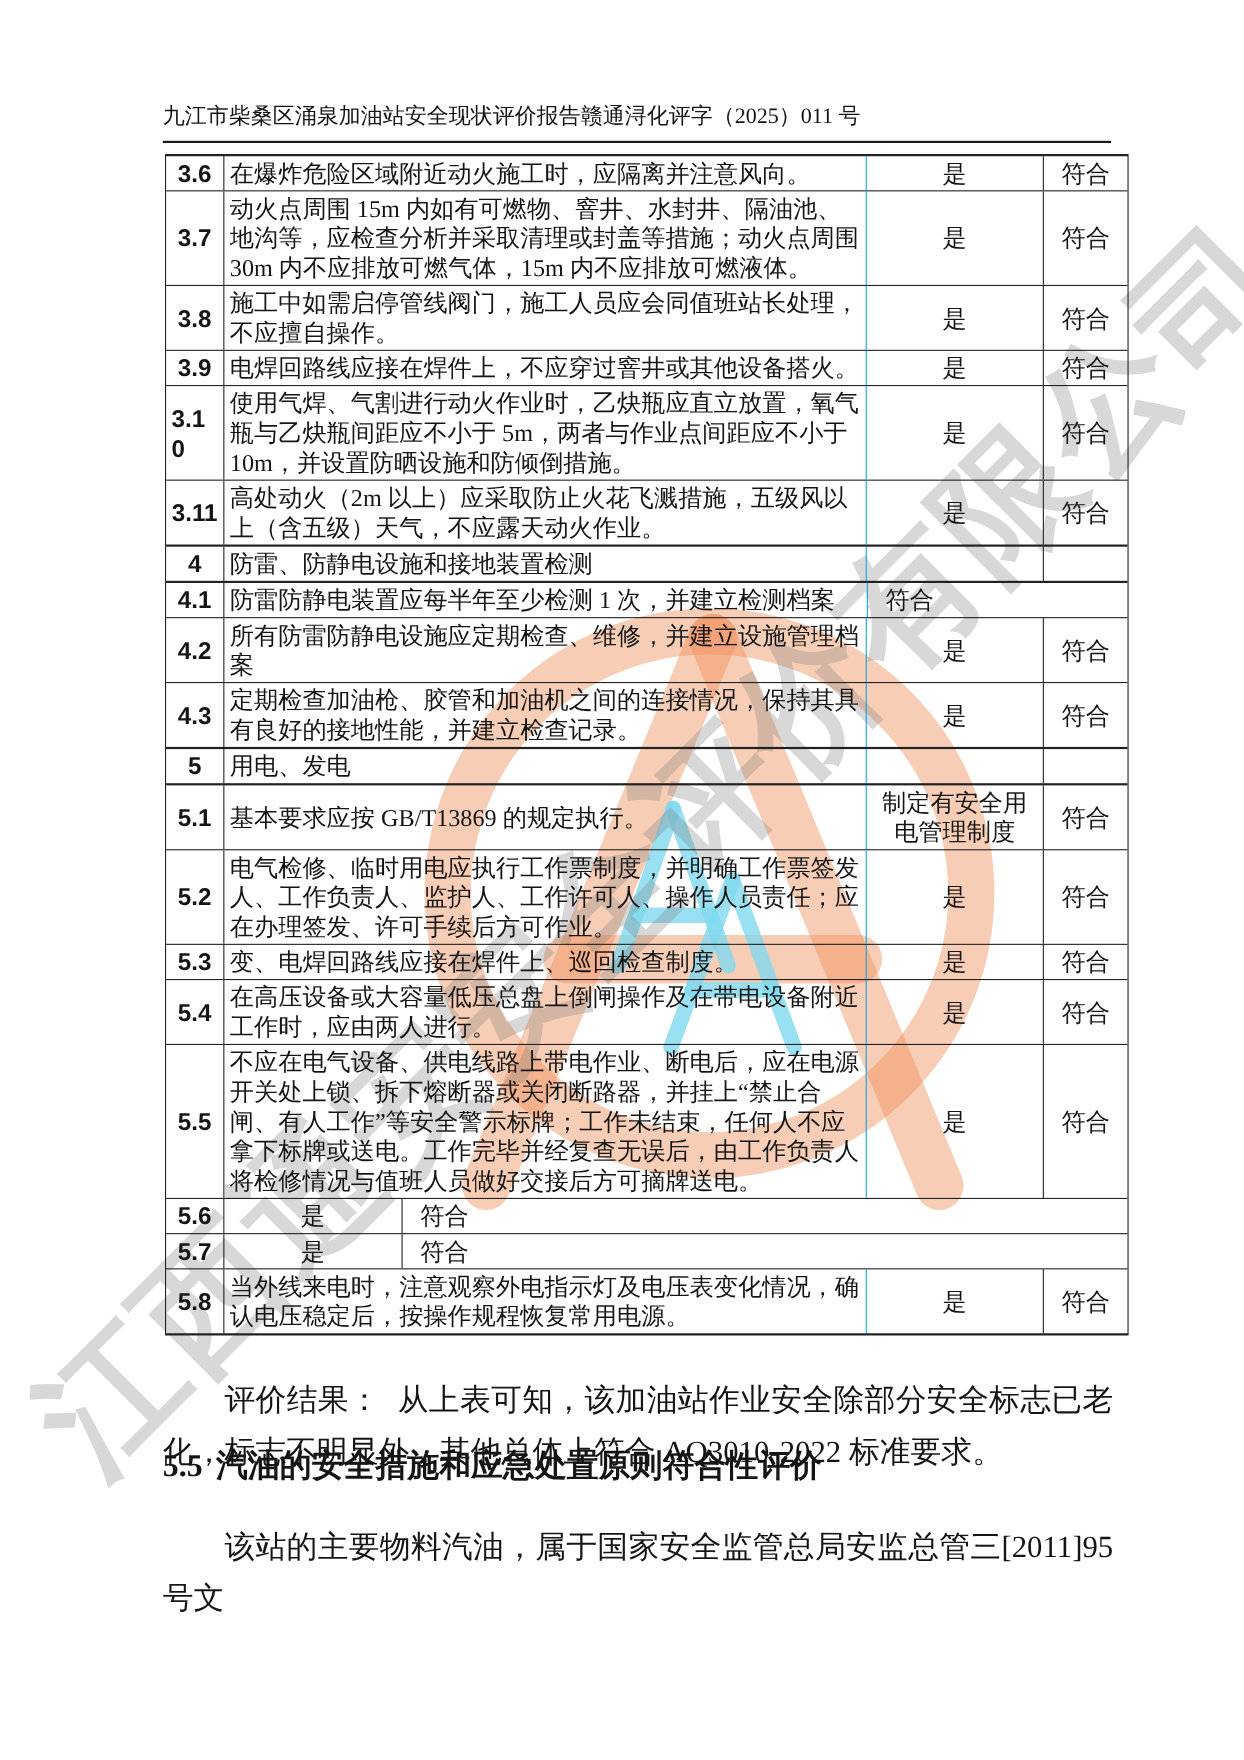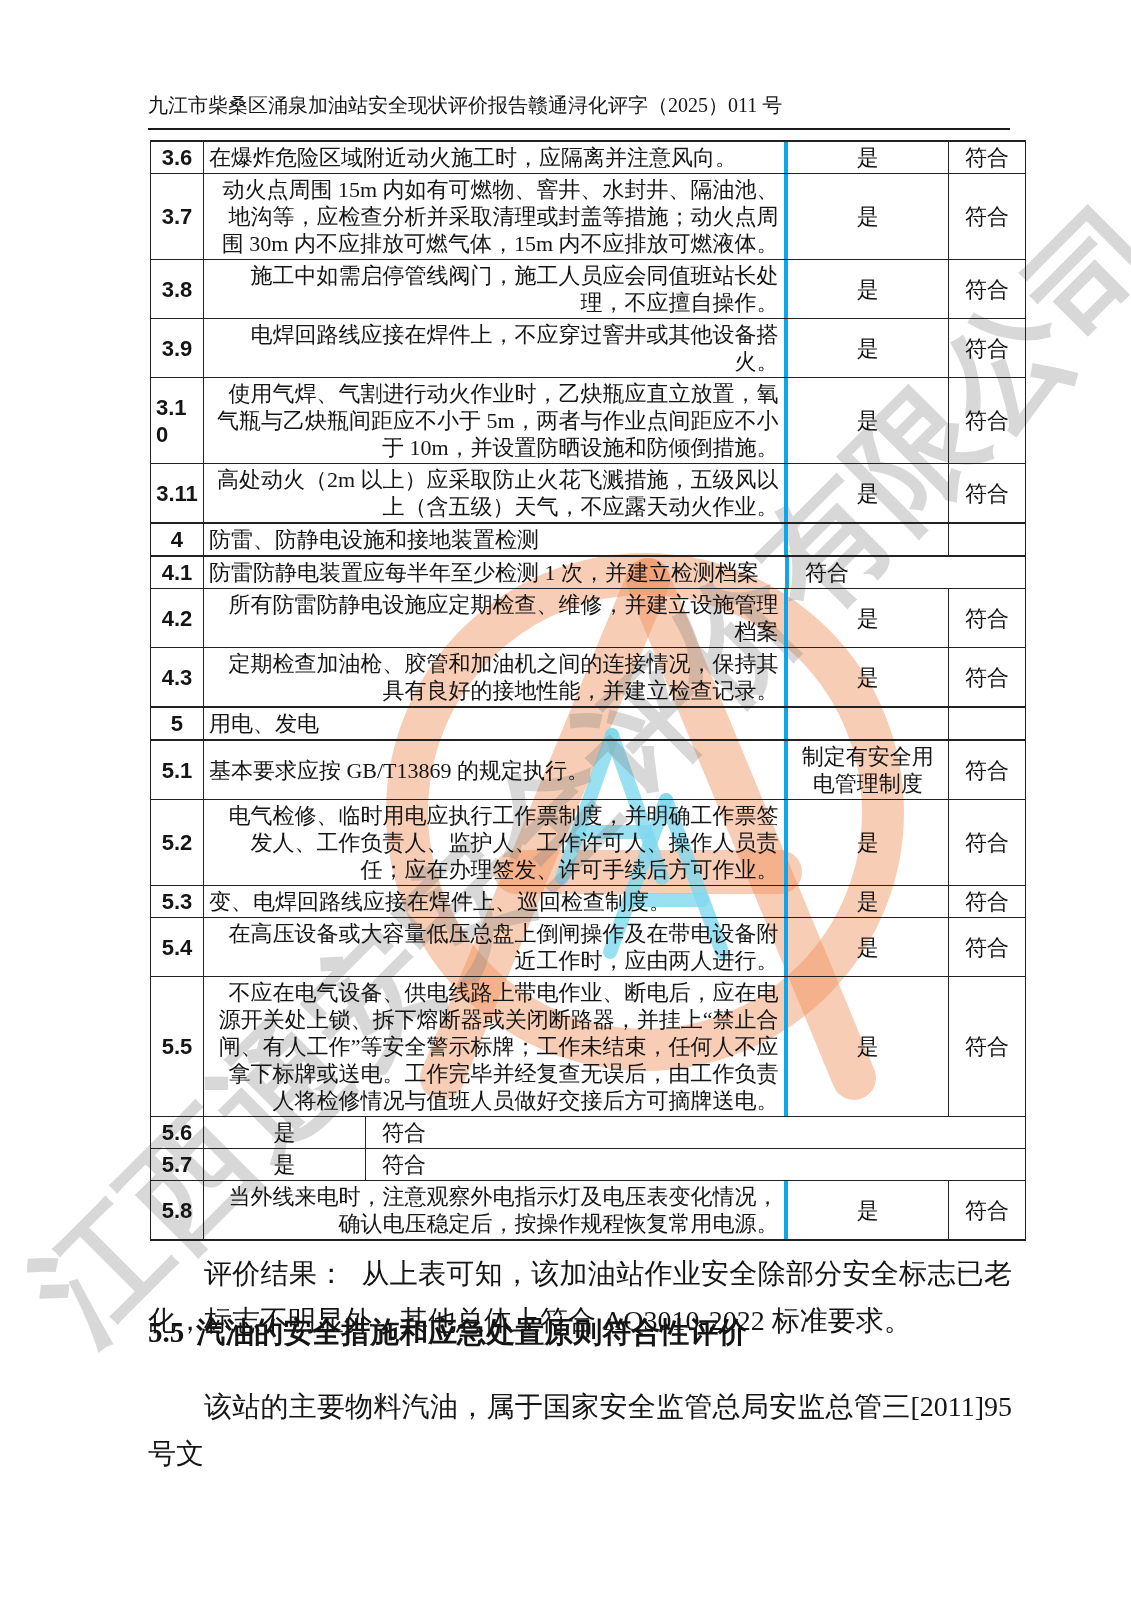--- a/index.html
+++ b/index.html
@@ -29,21 +29,21 @@
   .tr{display:flex;align-items:stretch;}
   .tr + .tr{border-top:1px solid #222;}
   .tr.section{border-top:2px solid #222;}
   .tr.section + .tr{border-top:2px solid #222;}
   .td{
     font-size:22px;line-height:27px;padding:2px 5px;box-sizing:border-box;
     display:flex;align-items:center;word-break:break-all;
   }
   .td.no{width:53px;justify-content:center;font-weight:700;border-right:1px solid #222;
          font-family:Liberation Sans, sans-serif;}
-  .td.content{width:585px;border-right:4px solid #0ea5e9;text-align:right;}
+  .td.content{width:585px;border-right:1px solid #0ea5e9;text-align:left;}
   .td.status{width:162px;border-right:1px solid #222;justify-content:center;text-align:center;}
   .td.conclusion{width:76px;justify-content:center;text-align:center;}
   
   .para{position:absolute;left:148px;width:864px;font-size:28px;line-height:47px;z-index:1;text-align:justify;}
   #result-para{top:1222px;text-indent:2em;}
   #result-para .lbl{margin-right:16px;}
   #sec-heading{
     position:absolute;left:148px;top:1313px;width:864px;z-index:1;
     font-family:"Liberation Sans","DejaVu Sans",sans-serif;font-weight:700;font-size:29px;
   }

